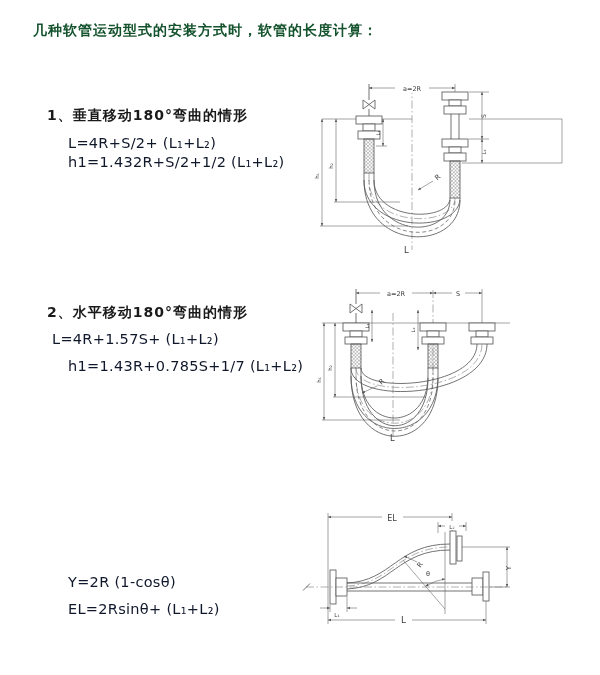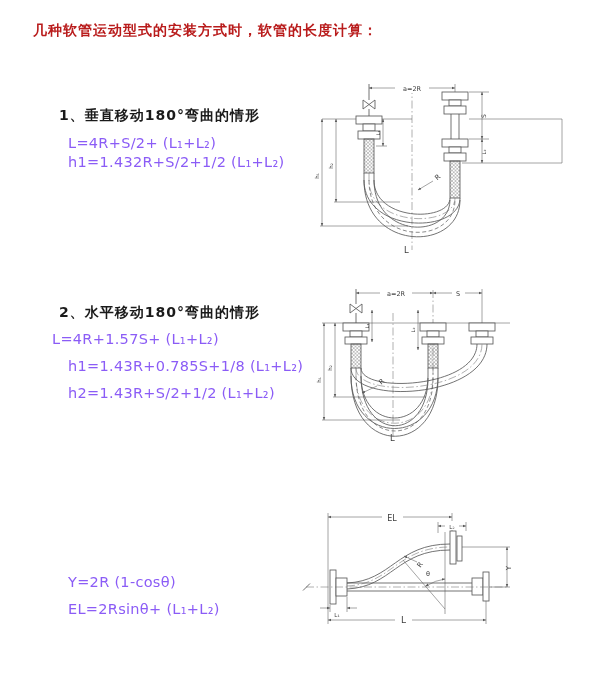--- a/index.html
+++ b/index.html
@@ -4,29 +4,29 @@
 <style>
   * { margin:0; padding:0; box-sizing:border-box; }
   html,body { background:#ffffff; }
   body {
     width:600px; height:675px;
     font-family:"DejaVu Sans","Liberation Sans",sans-serif;
   }
   .page { position:relative; width:600px; height:675px; background:#fff; overflow:hidden; }
   .title {
     position:absolute; left:33px; top:22px;
-    font-size:14px; font-weight:bold; color:#b91c1c; letter-spacing:1px;
+    font-size:14px; font-weight:bold; color:#14532d; letter-spacing:1px;
   }
   .sec-heading {
     position:absolute;
-    font-size:14px; font-weight:bold; color:#1a1a1a; letter-spacing:1px;margin-left:12px;
+    font-size:14px; font-weight:bold; color:#1a1a1a; letter-spacing:1px;
   }
   .formula {
     position:absolute;
-    font-size:14.5px; color:#8b5cf6; letter-spacing:0.3px;
+    font-size:14.5px; color:#0f172a; letter-spacing:0.3px;
   }
   svg { position:absolute; }
   svg text { fill:#3d3d3d; font-family:"DejaVu Sans",sans-serif; }
   .ln   { stroke:#5a5a5a; stroke-width:0.85; fill:none; }
   .dim  { stroke:#5a5a5a; stroke-width:0.55; fill:none; }
   .cl   { stroke:#6e6e6e; stroke-width:0.55; fill:none; stroke-dasharray:8 2.5 1.5 2.5; }
   .dash { stroke:#5a5a5a; stroke-width:0.7;  fill:none; stroke-dasharray:4 2.5; }
   .fit  { stroke:#5a5a5a; stroke-width:0.85; fill:#ffffff; }
   .braid{ stroke:#5a5a5a; stroke-width:0.85; }
   .wbg  { fill:#ffffff; stroke:none; }
@@ -124,22 +124,21 @@
 
     <g>
       <path class="dim" d="M121,105 L106,114" marker-end="url(#a1)"></path>
       <text transform="translate(127,103) rotate(-40)" text-anchor="middle" font-size="7">R</text>
     </g>
     <text x="92" y="177" font-size="8.5">L</text>
   </svg>
 
   <div class="sec-heading" style="left:47px;top:304px">2、水平移动180°弯曲的情形</div>
   <div class="formula" style="left:52px;top:331px">L=4R+1.57S+ (L₁+L₂)</div>
-  <div class="formula" style="left:68px;top:358px">h1=1.43R+0.785S+1/8 (L₁+L₂)</div>
-  <div class="formula" style="left:68px;top:385px">h2=1.43R+S/2+1/2 (L₁+L₂)</div>
+  <div class="formula" style="left:68px;top:358px">h1=1.43R+0.785S+1/7 (L₁+L₂)</div>
 
   <svg style="left:310px;top:280px" width="290" height="168" viewBox="0 0 290 168">
     <defs>
       <marker id="a2" viewBox="0 0 10 10" refX="9" refY="5" markerWidth="6.5" markerHeight="6.5" orient="auto-start-reverse">
         <path d="M0,1.5 L9.5,5 L0,8.5 z" fill="#5a5a5a"></path>
       </marker>
       <pattern id="b2" width="3.5" height="3.5" patternUnits="userSpaceOnUse">
         <path d="M0,3.5 L3.5,0 M0,0 L3.5,3.5" stroke="#8a8a8a" stroke-width="0.5"></path>
       </pattern>
     </defs>

